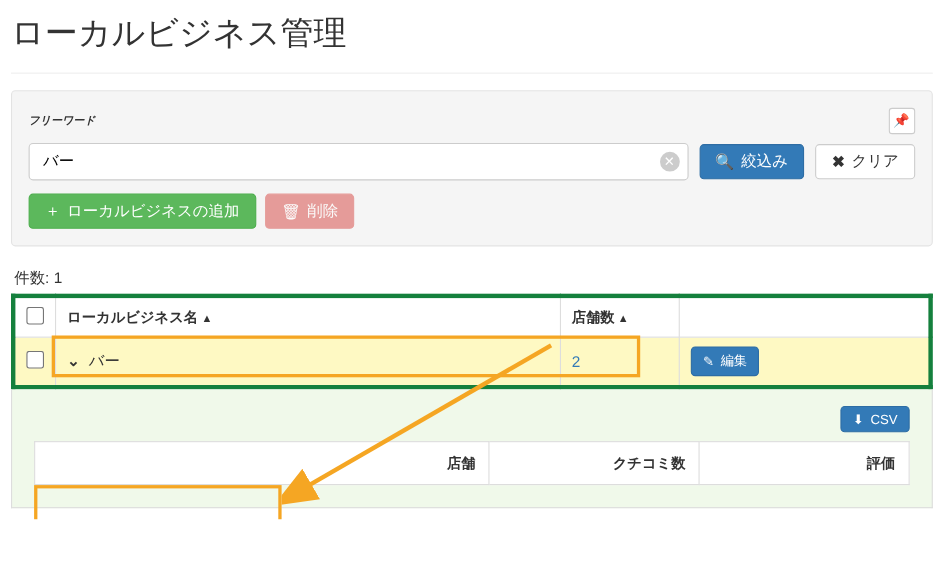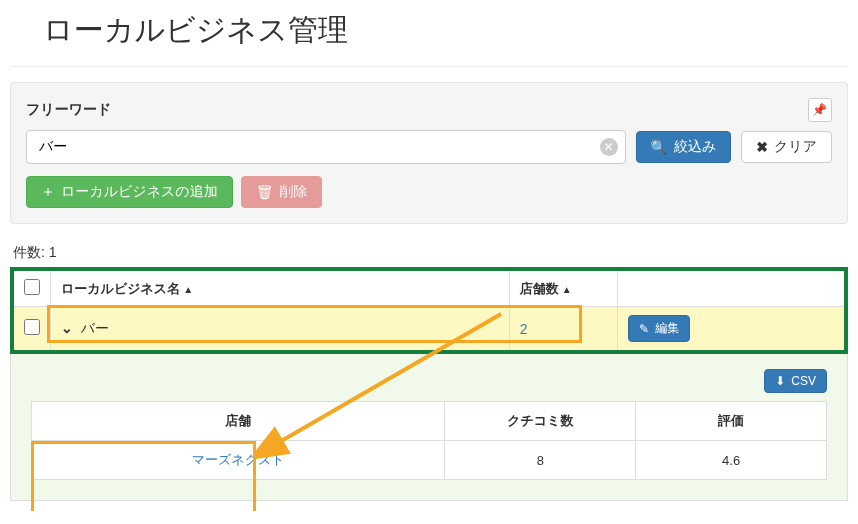--- a/index.html
+++ b/index.html
@@ -1,21 +1,21 @@
 <!DOCTYPE html>
 <html><head>
 <meta charset="utf-8">
 <style>
 * { box-sizing: border-box; margin: 0; padding: 0; }
 body { font-family: "Hiragino Kaku Gothic ProN", "Helvetica Neue", Arial, sans-serif; font-size: 14px; color: #333; background: #fff; padding: 10px; }
-h1 { font-size: 30px; font-weight: 400; color: #333; margin-bottom: 10px; margin-left: 33px; }
+h1 { font-size: 30px; font-weight: 400; color: #333; margin-bottom: 10px; }
 hr.divider { border: none; border-top: 1px solid #eee; margin: 15px 0; }
 .panel { background: #f5f5f5; border: 1px solid #e3e3e3; border-radius: 4px; padding: 15px; position: relative; }
 .label-row { display: flex; justify-content: space-between; align-items: center; margin-bottom: 8px; }
-.label { font-weight: bold; font-size: 14px; }
+.label { font-weight: bold; font-size: 10px; font-style: italic; }
 .pin-btn { background: #fff; border: 1px solid #ccc; border-radius: 3px; width: 24px; height: 24px; display: flex; align-items: center; justify-content: center; cursor: pointer; font-size: 12px; }
 .search-row { display: flex; gap: 10px; align-items: center; margin-bottom: 12px; }
 .input-wrap { flex: 1; position: relative; }
 .text-input { width: 100%; height: 34px; padding: 6px 30px 6px 12px; border: 1px solid #ccc; border-radius: 4px; font-size: 14px; background: #fff; }
 .clear-input { position: absolute; right: 8px; top: 50%; transform: translateY(-50%); color: #999; background: #ccc; width: 18px; height: 18px; border-radius: 50%; display: flex; align-items: center; justify-content: center; font-size: 12px; cursor: pointer; color: #fff; }
 .btn { display: inline-flex; align-items: center; gap: 6px; padding: 6px 14px; border: 1px solid transparent; border-radius: 4px; font-size: 14px; cursor: pointer; white-space: nowrap; }
 .btn-primary { background: #337ab7; border-color: #2e6da4; color: #fff; }
 .btn-default { background: #fff; border-color: #ccc; color: #333; }
 .btn-success { background: #5cb85c; border-color: #4cae4c; color: #fff; }
 .btn-danger-muted { background: #d9534f; border-color: #d9534f; color: #fff; opacity: 0.55; }
@@ -28,21 +28,21 @@
 .main-table th, .main-table td { border: 1px solid #ddd; padding: 8px 10px; text-align: left; vertical-align: middle; }
 .main-table th { background: #fff; font-weight: bold; font-size: 13px; }
 .main-table td { background: #fef9c3; }
 .checkbox-cell { width: 34px; text-align: center; }
 .checkbox { width: 16px; height: 16px; }
 .sort-caret { font-size: 10px; margin-left: 3px; }
 .link { color: #337ab7; cursor: pointer; }
 .detail-panel { background: #f0f9ea; padding: 15px 20px 20px 20px; border: 1px solid #ddd; border-top: none; position: relative; }
 .csv-row { display: flex; justify-content: flex-end; margin-bottom: 8px; }
 .sub-table { background: #fff; border: 1px solid #ddd; width: 100%; }
-.sub-table th, .sub-table td { border: 1px solid #ddd; padding: 10px 12px; text-align: center; font-size: 13px; }
+.sub-table th, .sub-table td { border: 1px solid #ddd; padding: 10px 12px; text-align: right; font-size: 13px; }
 .sub-table th { background: #fff; font-weight: bold; }
 .highlight-orange-row { position: absolute; border: 3px solid #f5a623; pointer-events: none; }
 .arrow-svg { position: absolute; pointer-events: none; }
 .store-col { width: 52%; }
 .review-col { width: 24%; }
 .rating-col { width: 24%; }
 </style>
 </head>
 <body>
 
@@ -139,25 +139,20 @@
   <div style="position:relative;">
   <table class="sub-table">
     <thead>
       <tr>
         <th class="store-col">店舗</th>
         <th class="review-col">クチコミ数</th>
         <th class="rating-col">評価</th>
       </tr>
     </thead>
     <tbody>
-      <tr>
-        <td><span class="link">マーズネクスト</span></td>
-        <td>8</td>
-        <td>4.6</td>
-      </tr>
     </tbody>
   </table>
 
   <div class="highlight-orange-row" style="left:0px; top:40px; width:225px; height:78px;"></div>
   </div>
 
   <svg class="arrow-svg" style="left:245px; top:-50px;" width="260" height="160">
     <defs>
       <marker id="arrowhead" markerWidth="10" markerHeight="8" refX="2" refY="4" orient="auto">
         <polygon points="0 0, 10 4, 0 8" fill="#f5a623"></polygon>

